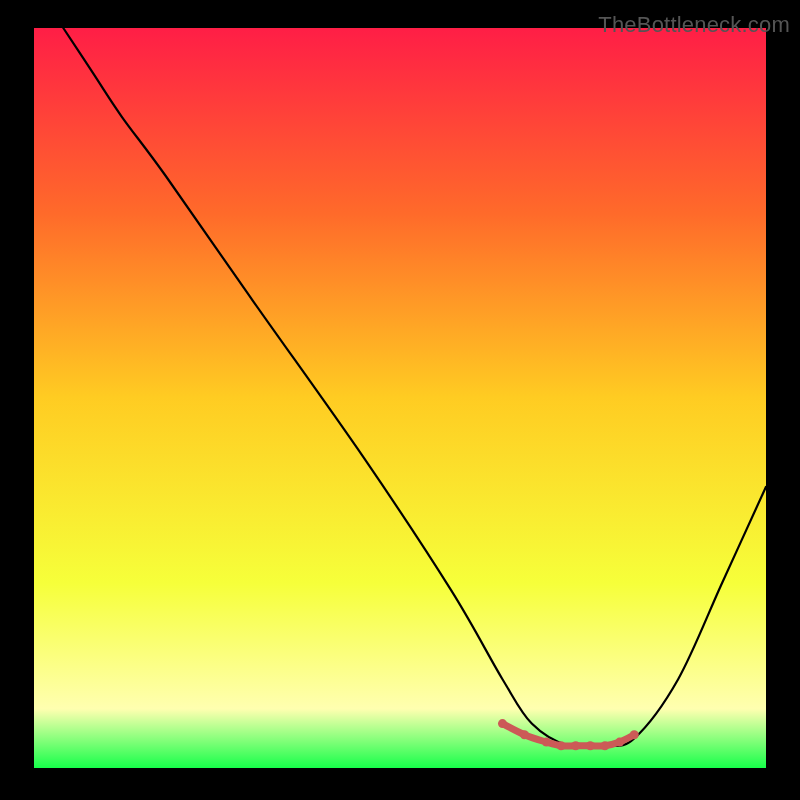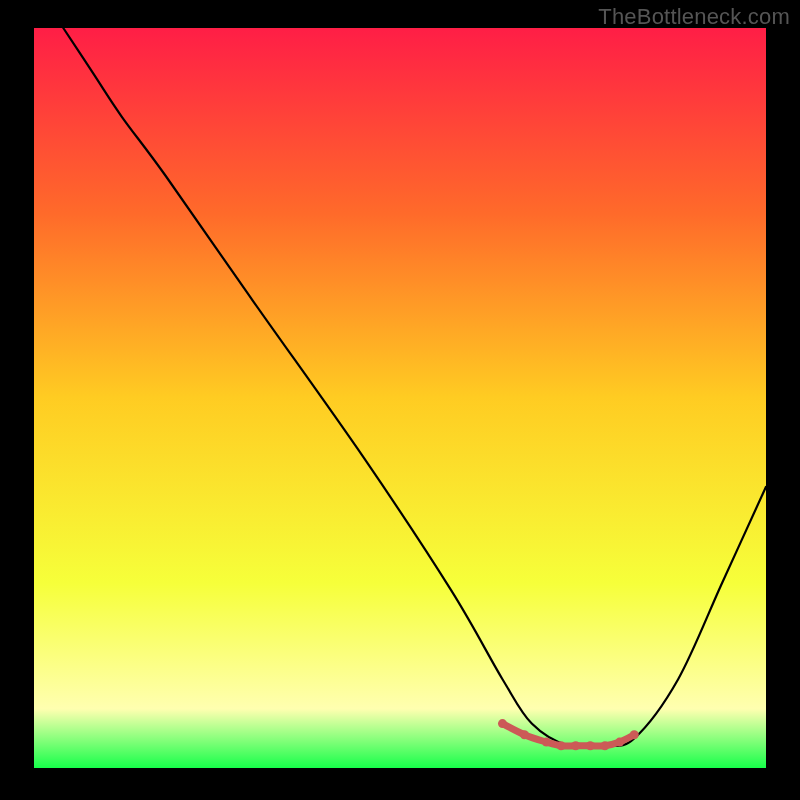--- a/index.html
+++ b/index.html
@@ -12,21 +12,21 @@
     overflow: hidden;
   }
   .frame {
     position: relative;
     width: 800px;
     height: 800px;
     background: #000;
   }
   .watermark {
     position: absolute;
-    top: 4px;
+    top: 12px;
     right: 10px;
     color: #555;
     font-size: 22px;
     font-weight: 400;
     letter-spacing: 0.2px;
     z-index: 10;
   }
   svg {
     display: block;
   }

